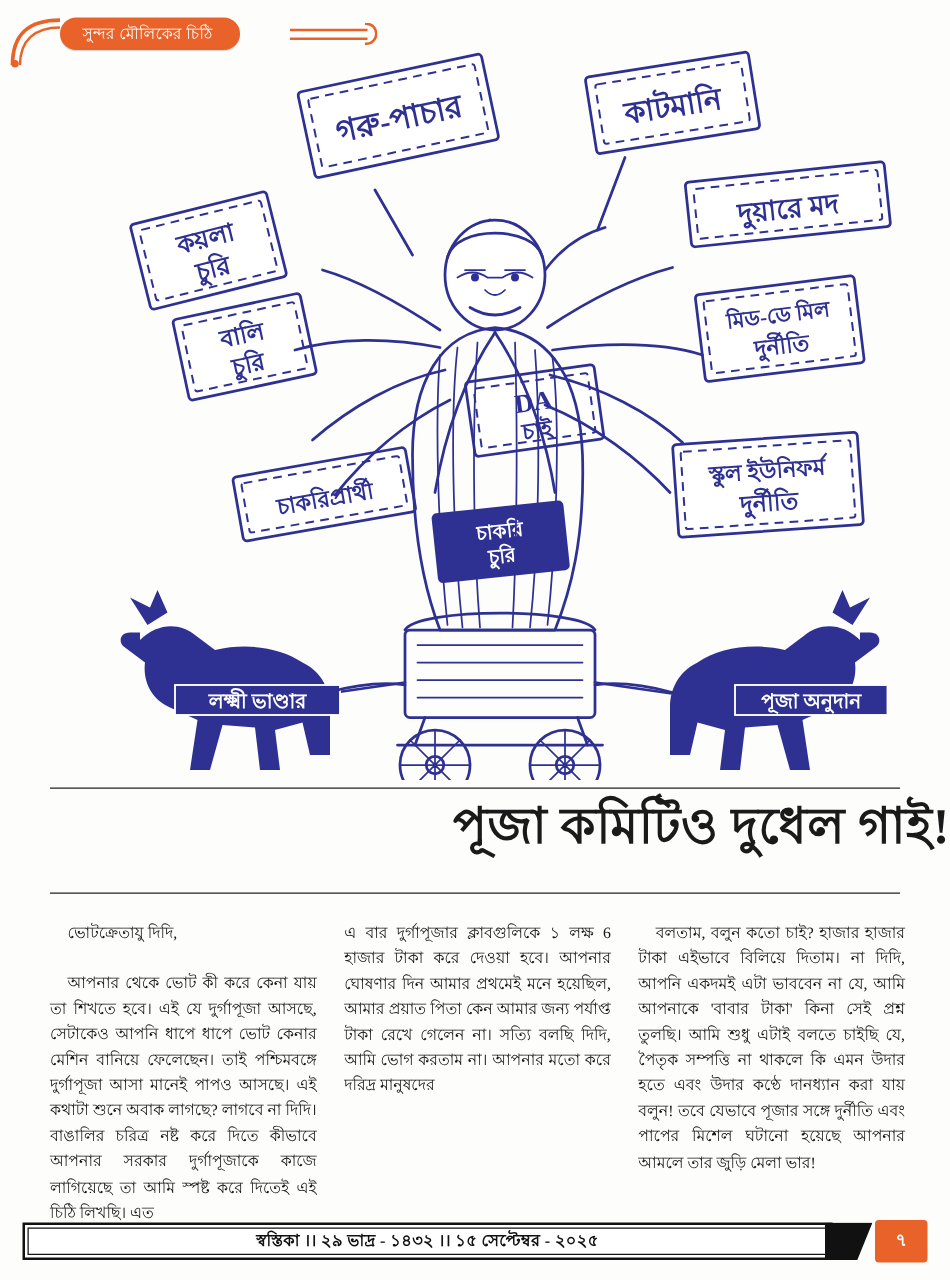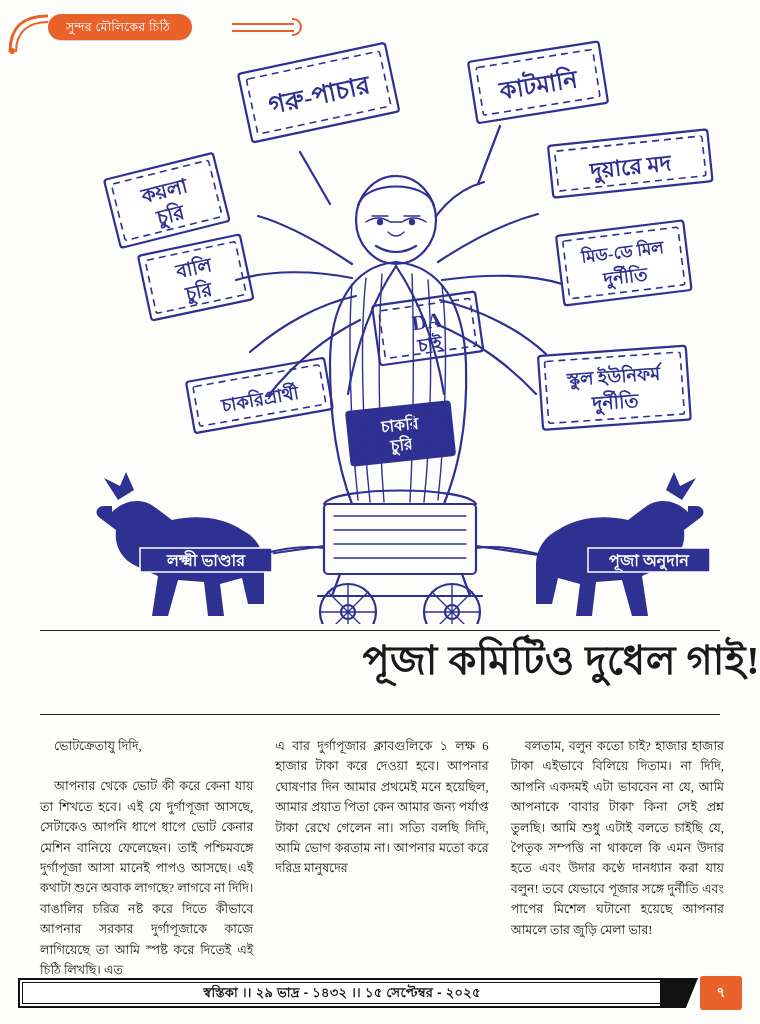--- a/index.html
+++ b/index.html
@@ -135,21 +135,21 @@
     border: 1px solid #111;
     margin: 2px;
   }
   .footer-text {
     position: absolute;
     left: 18px; top: 978px;
     width: 648px; height: 30px;
     display: flex;
     align-items: center;
     justify-content: center;
-    font-family: Liberation Sans, sans-serif;
+    font-family: Liberation Serif, serif;
     font-size: 13px;
     font-weight: bold;
     color: #111;
     letter-spacing: .3px;
   }
   .footer-wedge {
     position: absolute;
     left: 660px; top: 978px;
     width: 38px; height: 30px;
     background: #111;

